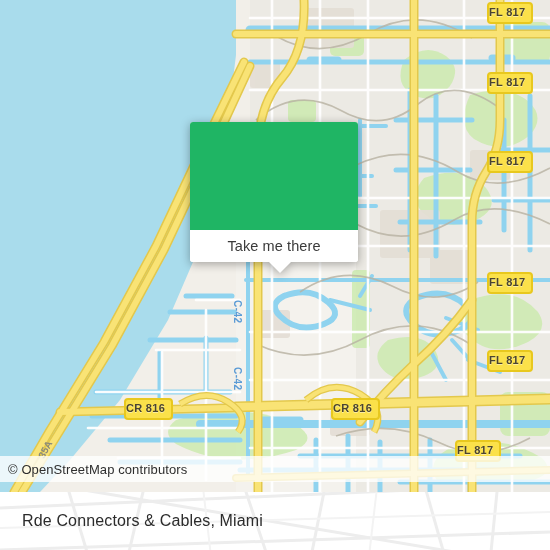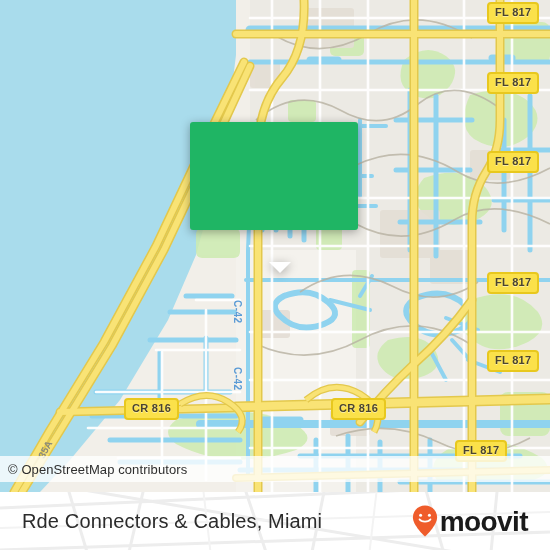--- a/index.html
+++ b/index.html
@@ -15,21 +15,21 @@
   
   .shield{
     position:absolute;
     background:#fbe14a;
     border:2px solid #e8c81e;
     border-radius:4px;
     color:#4a4430;
     font-weight:bold;
     font-size:11px;
     line-height:1;
-    padding:3px 6px 4px 6px;
+    padding:3px 6px 4px 0;
     letter-spacing:.3px;
     white-space:nowrap;
     text-shadow:0 1px 0 rgba(255,255,255,.45);
     box-sizing:border-box;
   }
   .canal-label{
     position:absolute;
     color:#5b9bd5;
     font-size:10px;
     font-weight:600;
@@ -82,21 +82,21 @@
     position:absolute;left:0;top:492px;width:550px;height:58px;
     background:#ffffff;overflow:hidden;
   }
   #footer-watermark{position:absolute;left:0;top:-30px;width:550px;height:120px;opacity:1;}
   #footer-content{
     position:relative;width:550px;height:58px;
     display:flex;align-items:center;justify-content:space-between;
     padding:0 22px 0 22px;box-sizing:border-box;
   }
   #place-title{
-    font-size:20px;color:#2b2b2b;letter-spacing:.15px;white-space:nowrap;
+    font-size:16px;color:#2b2b2b;letter-spacing:.15px;white-space:nowrap;
   }
   #brand{display:flex;align-items:center;gap:2px;}
   #brand-pin{width:26px;height:32px;display:block;}
   #brand-word{
     font-size:28px;color:#1b1b1b;font-weight:bold;letter-spacing:-.6px;
     line-height:1;position:relative;top:1px;
   }
 </style>
 </head>
 <body>
@@ -329,20 +329,21 @@
     <div class="shield" style="left:331px;top:398px;">CR 816</div>
 
     <div class="canal-label" style="left:243px;top:300px;transform:rotate(90deg);">C-42</div>
     <div class="canal-label" style="left:243px;top:367px;transform:rotate(90deg);">C-42</div>
 
     <div class="road-label-rot" style="left:36px;top:455px;transform:rotate(-62deg);">35A</div>
 
     <div id="popup">
       <div id="popup-inner">
         <div id="popup-image"></div>
+        <div id="popup-label">Take me there</div>
       </div>
       <div id="popup-tip"></div>
     </div>
 
     <div id="attribution">
       <span>© OpenStreetMap contributors</span>
     </div>
 
   </div>
 
@@ -363,27 +364,17 @@
       <g stroke="#f3f3f3" fill="none" stroke-width="2">
         <path d="M0,66 L550,50"></path>
         <path d="M200,0 L214,120"></path>
         <path d="M380,0 L366,120"></path>
       </g>
     </svg>
 
     <div id="footer-content">
       <div id="place-title">Rde Connectors &amp; Cables, Miami</div>
 
-      <div id="brand">
-        <svg id="brand-pin" viewBox="0 0 26 32">
-          <path d="M13,0.6 C6.2,0.6 0.9,5.8 0.9,12.4 C0.9,20.6 13,31.4 13,31.4
-                   C13,31.4 25.1,20.6 25.1,12.4 C25.1,5.8 19.8,0.6 13,0.6 Z" fill="#ef5c2b"></path>
-          <circle cx="8.6" cy="10.2" r="1.5" fill="#ffffff"></circle>
-          <circle cx="17.4" cy="10.2" r="1.5" fill="#ffffff"></circle>
-          <path d="M7.6,14.4 C9.3,17.4 16.7,17.4 18.4,14.4" stroke="#ffffff" stroke-width="1.9" fill="none" stroke-linecap="round"></path>
-        </svg>
-        <span id="brand-word">moovit</span>
-      </div>
     </div>
 
   </div>
 
 </div>
 
 </body></html>

